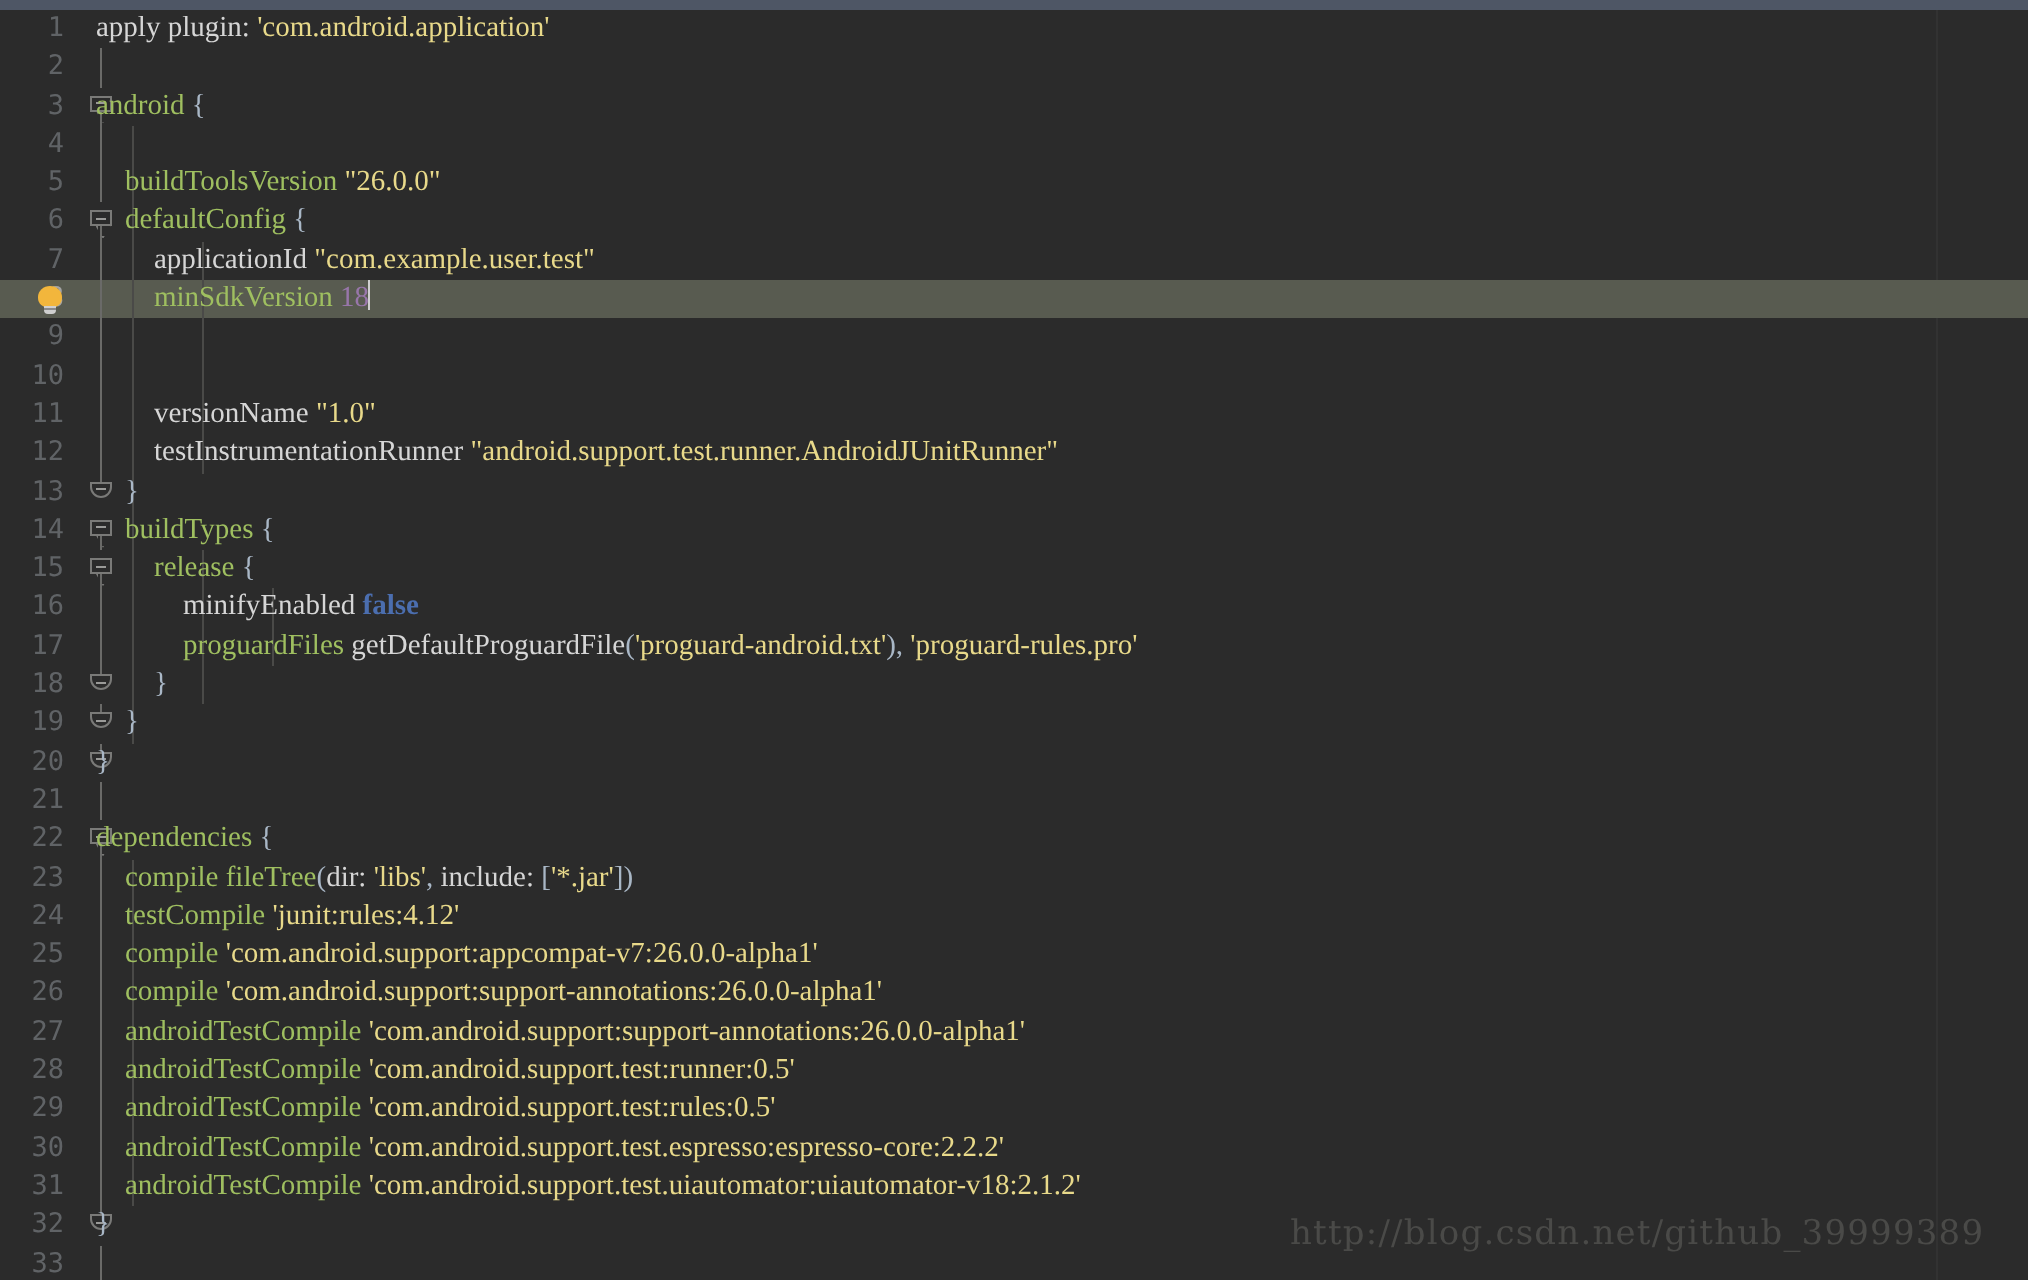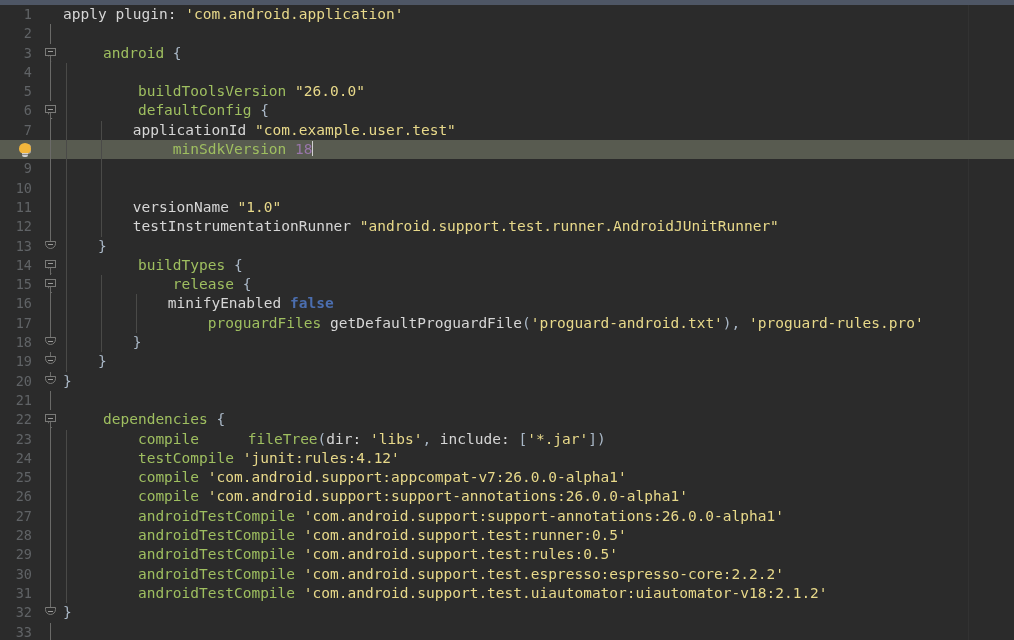--- a/index.html
+++ b/index.html
@@ -162,34 +162,35 @@
     content: "";
     position: absolute;
     left: 0; top: 1.5px;
     width: 6px; height: 1px;
     background: #8a8a8a;
   }
 
   
   .code {
     position: absolute;
-    left: 63px;
+    left: 48px;
     top: 0;
     color: #a9b7c6;
+    font-family: Liberation Serif, serif;
   }
 
   
   .iguide {
     position: absolute;
     top: 0;
     width: 1px;
     height: 19.3px;
     background: #4a4a48;
   }
-  .t-ident   { color: #9fbf60; margin-left: 40px; }   
+  .t-ident   { color: #9fbf60; }   
   .t-brace   { color: #a9b7c6; }
   .t-str     { color: #e8d98a; }   
   .t-num     { color: #9876aa; }   
   .t-kw      { color: #4b6eaf; font-weight: bold; }  
   .t-white   { color: #d6d6d6; }   
   .t-punct   { color: #a9b7c6; }
 
   
   .caret {
     display: inline-block;
@@ -252,14 +253,15 @@
       <div class="row"><div class="lineno">26</div><div class="fold"><div class="rail"></div></div><div class="iguide" style="left: 66.36px;"></div><div class="code"><span class="t-ident">    compile </span><span class="t-str">'com.android.support:support-annotations:26.0.0-alpha1'</span></div></div>
       <div class="row"><div class="lineno">27</div><div class="fold"><div class="rail"></div></div><div class="iguide" style="left: 66.36px;"></div><div class="code"><span class="t-ident">    androidTestCompile </span><span class="t-str">'com.android.support:support-annotations:26.0.0-alpha1'</span></div></div>
       <div class="row"><div class="lineno">28</div><div class="fold"><div class="rail"></div></div><div class="iguide" style="left: 66.36px;"></div><div class="code"><span class="t-ident">    androidTestCompile </span><span class="t-str">'com.android.support.test:runner:0.5'</span></div></div>
       <div class="row"><div class="lineno">29</div><div class="fold"><div class="rail"></div></div><div class="iguide" style="left: 66.36px;"></div><div class="code"><span class="t-ident">    androidTestCompile </span><span class="t-str">'com.android.support.test:rules:0.5'</span></div></div>
       <div class="row"><div class="lineno">30</div><div class="fold"><div class="rail"></div></div><div class="iguide" style="left: 66.36px;"></div><div class="code"><span class="t-ident">    androidTestCompile </span><span class="t-str">'com.android.support.test.espresso:espresso-core:2.2.2'</span></div></div>
       <div class="row"><div class="lineno">31</div><div class="fold"><div class="rail"></div></div><div class="iguide" style="left: 66.36px;"></div><div class="code"><span class="t-ident">    androidTestCompile </span><span class="t-str">'com.android.support.test.uiautomator:uiautomator-v18:2.1.2'</span></div></div>
       <div class="row"><div class="lineno">32</div><div class="fold"><div class="rail half-up"></div><div class="fmark close"></div></div><div class="code"><span class="t-brace">}</span></div></div>
       <div class="row"><div class="lineno">33</div><div class="fold"><div class="rail"></div></div><div class="code"></div></div>
     </div>
 
+  <div class="watermark">http://blog.csdn.net/github_39999389</div>
 
 </div>
 
 </body></html>

